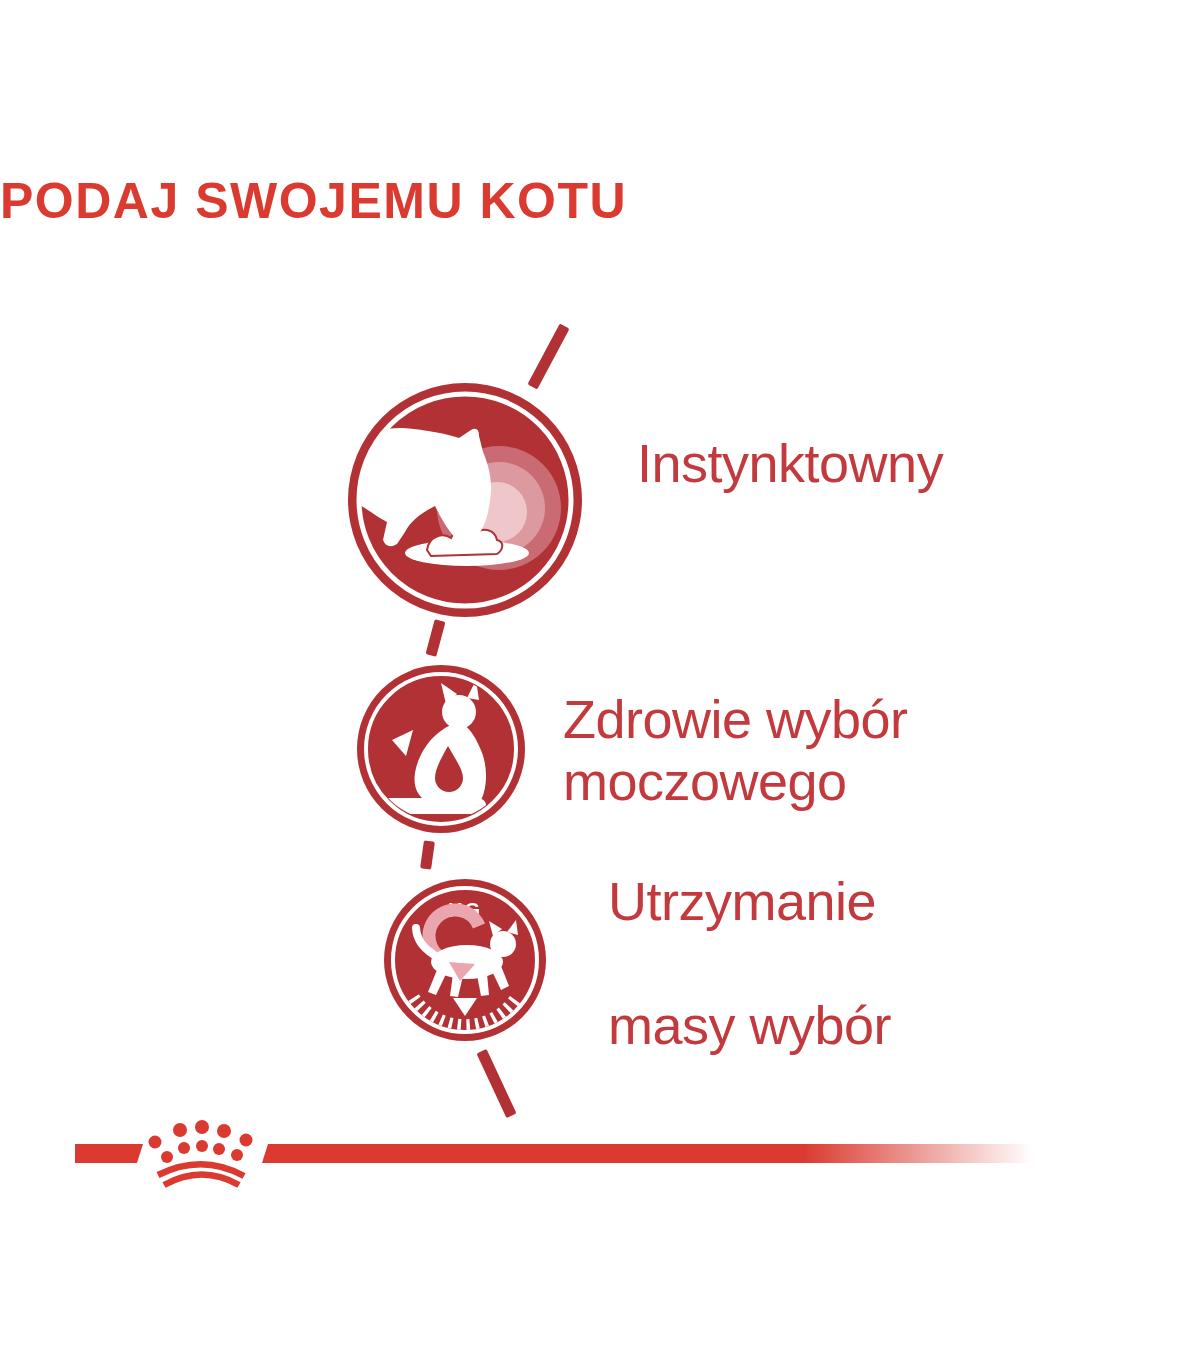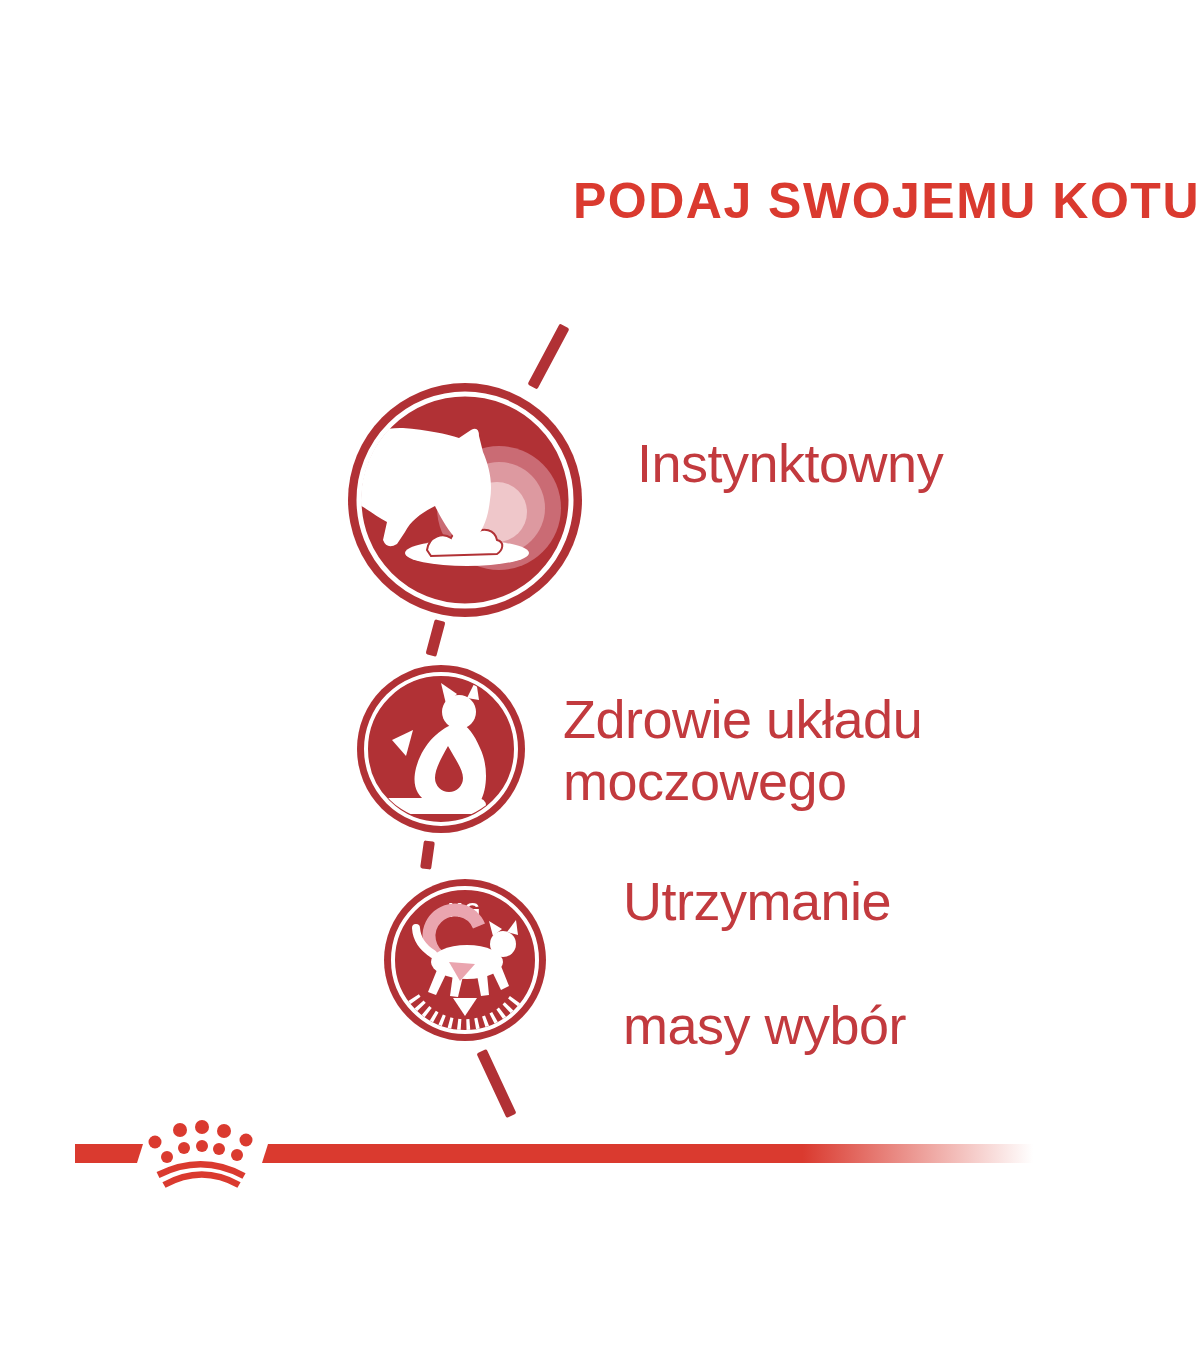--- a/index.html
+++ b/index.html
@@ -1,21 +1,21 @@
 <!DOCTYPE html>
 <html><head>
 <meta charset="utf-8">
 <style>
   html,body{margin:0;padding:0;background:#ffffff;}
   .canvas{
     position:relative;width:1200px;height:1372px;background:#ffffff;
     overflow:hidden;font-family:"Liberation Sans",sans-serif;
   }
   .headline{
-    position:absolute;left:0;top:172px;width:1200px;text-align:right;
+    position:absolute;left:0;top:172px;width:1200px;text-align:left;
     color:#da3a2f;font-weight:bold;font-size:50px;line-height:58px;
     letter-spacing:1.5px;margin:0;
   }
   .seg{position:absolute;width:11px;background:#b13135;border-radius:2px;}
   .badge-circle{position:absolute;}
   .feature-label{
     position:absolute;color:#c23a3e;font-weight:normal;font-size:54px;
     line-height:62px;letter-spacing:-0.5px;white-space:nowrap;
   }
   .footer-bar-left{
@@ -96,21 +96,21 @@
                  L 124 138 C 132 124 132 100 124 84 C 118 70 112 62 103 58 Z" fill="#ffffff"></path>
         <path d="M 30 134 Q 20 134 20 142 Q 20 150 30 150 L 120 150
                  Q 130 150 130 142 Q 130 134 120 134 Z" fill="#ffffff"></path>
         <path d="M 36 76 L 57 66 L 50 92 Z" fill="#ffffff"></path>
         <path d="M 92 82 C 84 96 79 106 79 114 A 14 14 0 0 0 107 114
                  C 107 106 100 96 92 82 Z" fill="#b13135"></path>
       </g>
     </svg>
   </div>
   <div class="feature-label" style="left:563px;top:688px;">
-    <span>Zdrowie układu</span><br>
+    <span>Zdrowie wybór</span><br>
     <span>moczowego</span>
   </div>
 
   <div class="badge-circle" style="left:383px;top:878px;width:164px;height:164px;">
     <svg width="164" height="164" viewBox="0 0 164 164">
       <defs>
           <clipPath id="clip3">
             <circle cx="82" cy="82" r="70"></circle>
           </clipPath>
         </defs>
@@ -127,21 +127,21 @@
         <path d="M 70 96 L 67 118 L 75 119 L 80 98 Z" fill="#ffffff"></path>
         <path d="M 94 97 L 98 118 L 106 117 L 104 96 Z" fill="#ffffff"></path>
         <path d="M 108 91 L 118 112 L 126 108 L 118 88 Z" fill="#ffffff"></path>
         <path d="M 50 76 Q 34 66 33 50" stroke="#ffffff" stroke-width="8" fill="none" stroke-linecap="round"></path>
         <path d="M 66 84 L 92 86 L 77 103 Z" fill="#eaa5af"></path>
         <path d="M 70 120 L 94 120 L 82 138 Z" fill="#ffffff"></path>
         <path d="M 30 120 A 62 62 0 0 0 134 120" fill="none" stroke="#ffffff" stroke-width="14" stroke-dasharray="3.5 5.5"></path>
       </g>
     </svg>
   </div>
-  <div class="feature-label" style="left:608px;top:870px;margin-left:15px;">
+  <div class="feature-label" style="left:608px;top:870px;">
     <span>Utrzymanie</span><br>
     <br>
     <span>masy wybór</span>
   </div>
 
   <div class="footer-bar-left"></div>
   <div class="footer-bar-right"></div>
   <svg class="crown" width="112" height="75" viewBox="0 0 112 75">
     <circle cx="8" cy="26" r="6.5" fill="#da3a2f"></circle>
     <circle cx="33" cy="14" r="7" fill="#da3a2f"></circle>

